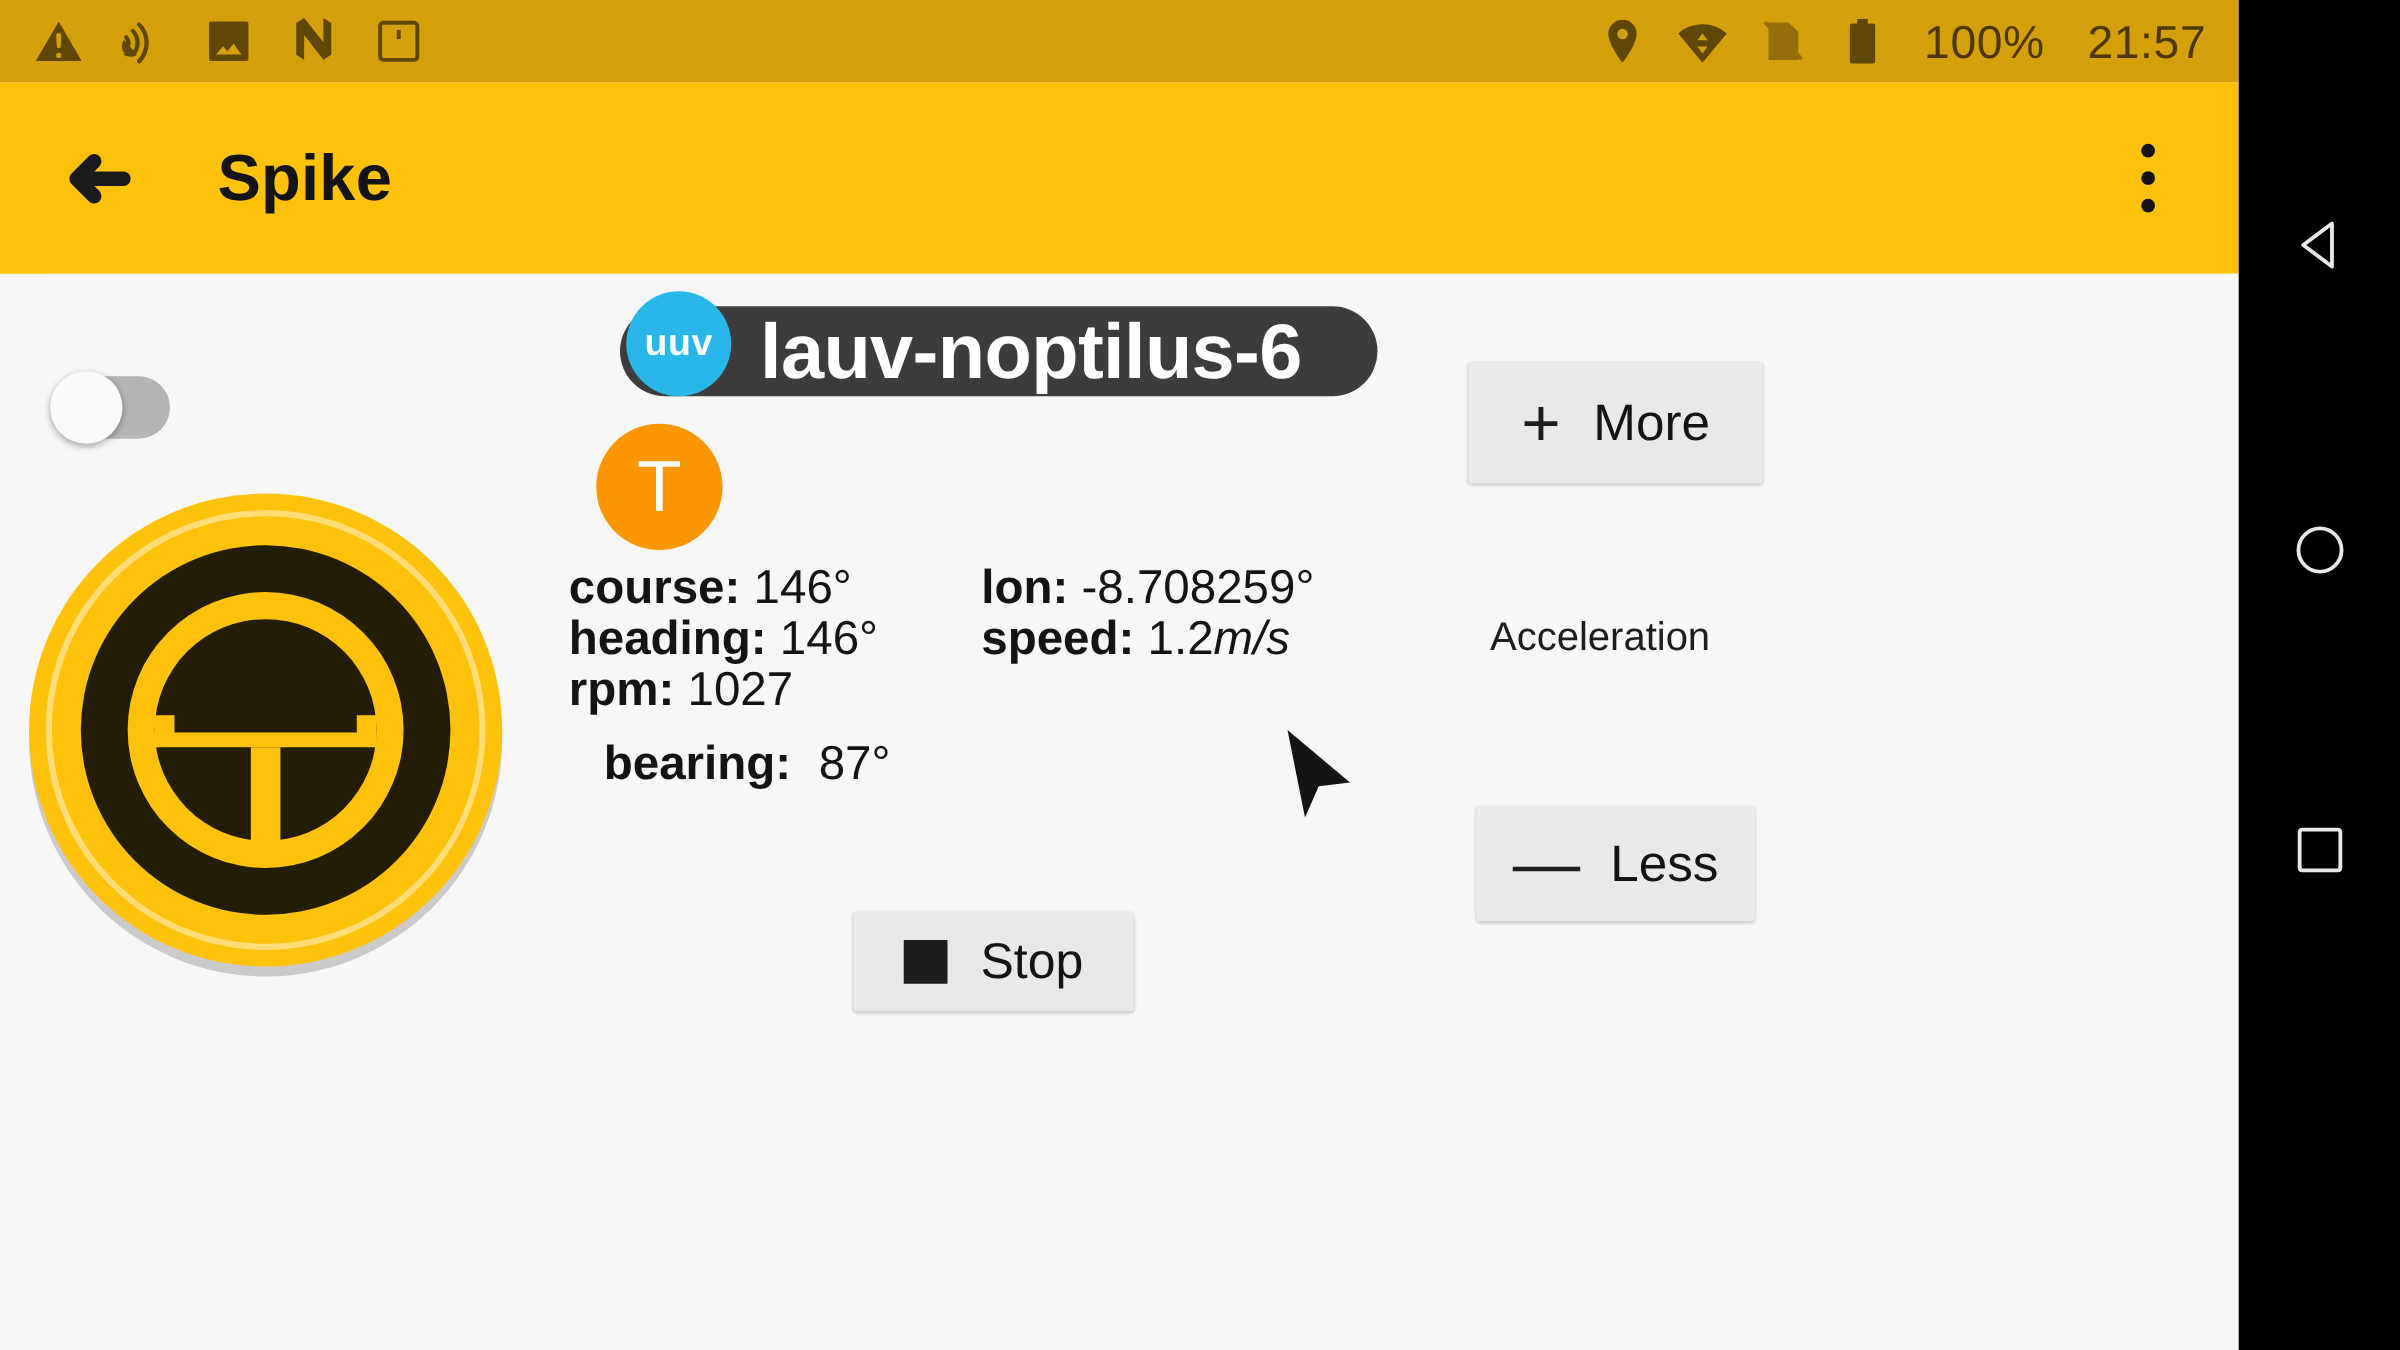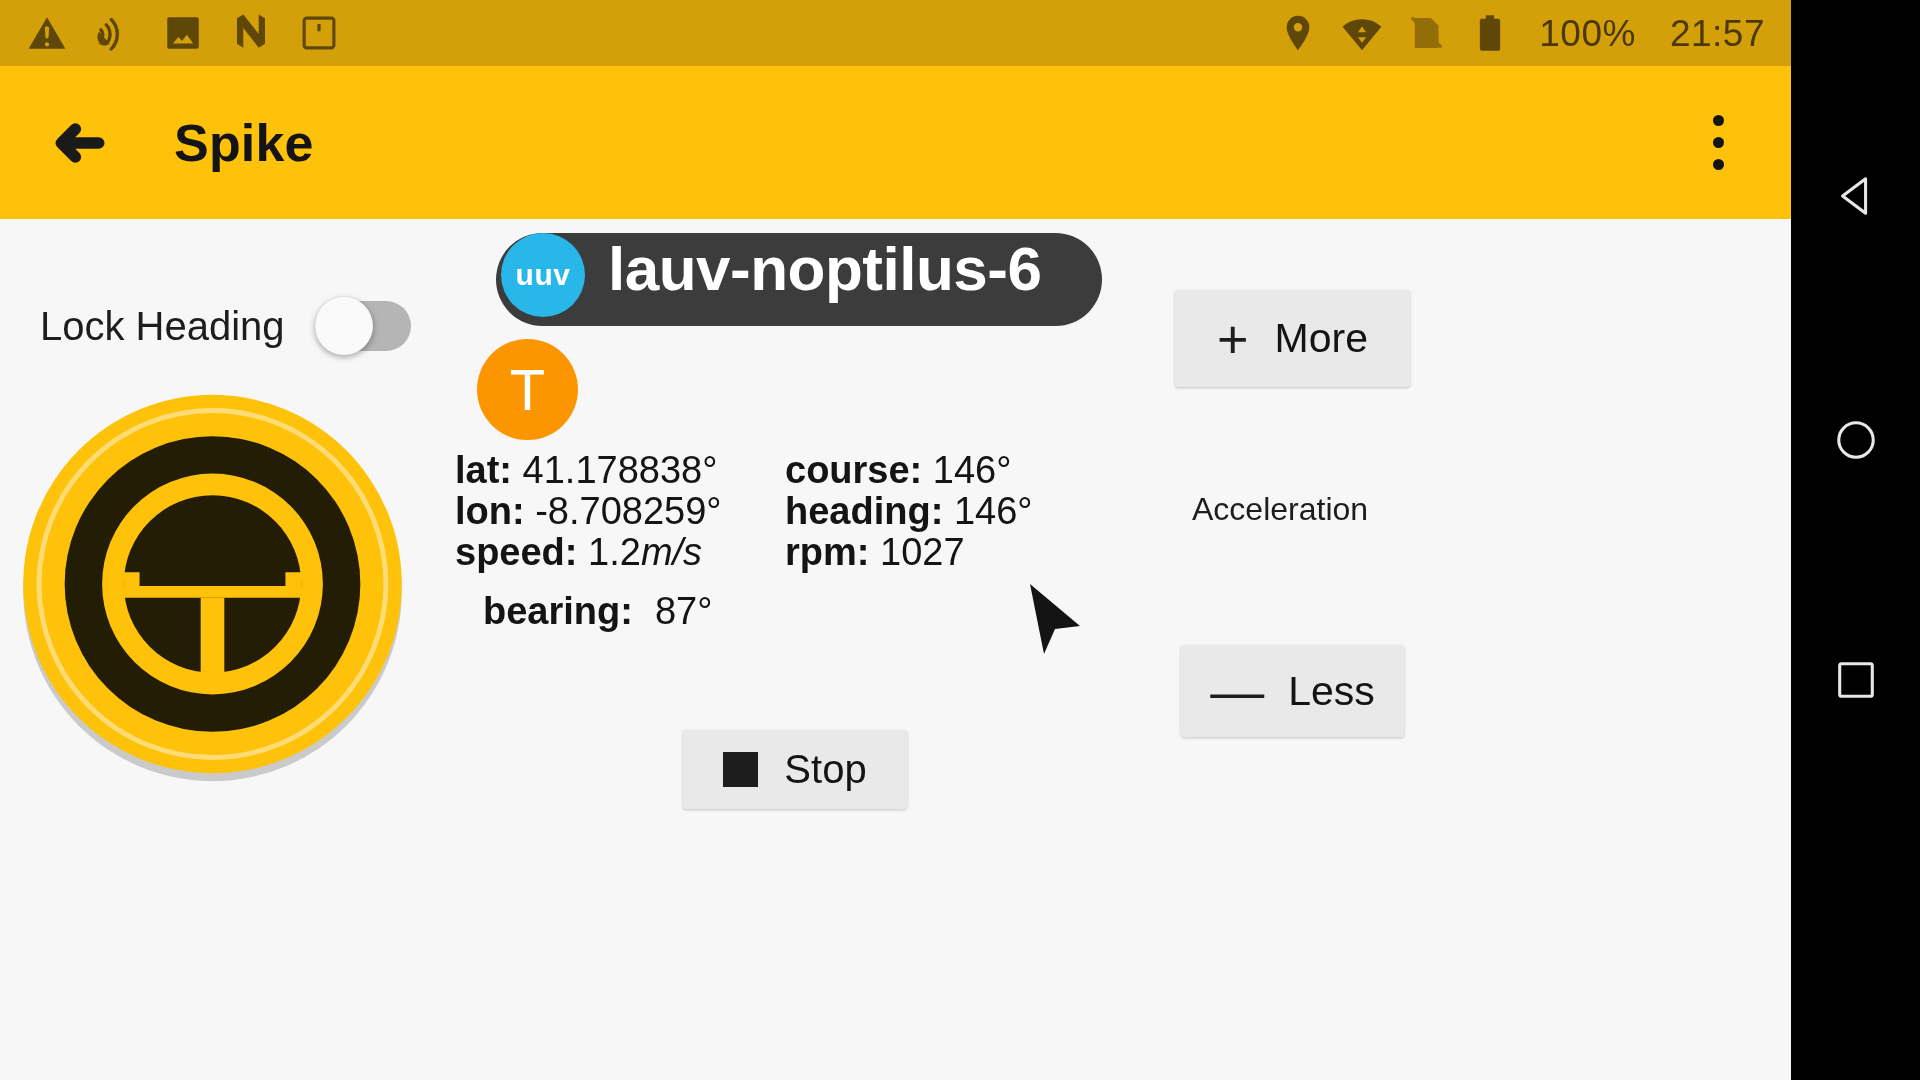--- a/index.html
+++ b/index.html
@@ -95,24 +95,24 @@
 
   #steering-wheel {
     position: absolute; left: 15px; top: 160px;
     width: 395px; height: 412px;
     cursor: pointer;
   }
   #steering-wheel svg { width: 100%; height: 100%; display: block; }
 
   
   #vehicle-pill {
-    position: absolute; left: 496px; top: 14px;
-    height: 93px; min-width: 606px;
+    position: absolute; left: 496px; top: 26px;
+    height: 72px; min-width: 606px;
     background: #3c3c3c; border-radius: 47px;
-    display: flex; align-items: flex-start;
+    display: flex; align-items: flex-end;
     padding-left: 5px; padding-right: 40px;
     cursor: pointer;
   }
   #vehicle-type-badge {
     width: 84px; height: 84px; border-radius: 50%;
     background: #29b6e8;
     display: flex; align-items: center; justify-content: center;
     flex: none;
   }
   #vehicle-type-badge span {
@@ -286,21 +286,20 @@
       <div id="overflow-menu">
         <i></i>
           <i></i>
           <i></i>
       </div>
     </div>
 
     <div id="content">
 
       <div id="lock-heading-row">
-        <span id="lock-heading-label">Lock Heading</span>
         <div id="lock-heading-toggle">
           <span class="knob"></span>
         </div>
       </div>
 
       <div id="steering-wheel">
         <svg viewBox="0 0 400 418">
           <ellipse cx="200" cy="216" rx="192" ry="192" fill="#000" opacity=".18"></ellipse>
           <circle cx="200" cy="208" r="192" fill="#ffc20a"></circle>
           <circle cx="200" cy="208" r="176" fill="none" stroke="#ffe08a" stroke-width="5" opacity=".85"></circle>
@@ -319,24 +318,20 @@
         </div>
         <div id="vehicle-name">lauv-noptilus-6</div>
       </div>
 
       <div id="plan-badge">
         <span>T</span>
       </div>
 
       <div id="telemetry">
         <div class="telem-grid">
-          <div class="telem-item">
-            <span class="k">lat:</span>
-            <span class="v">41.178838°</span>
-          </div>
           <div class="telem-item">
             <span class="k">course:</span>
             <span class="v">146°</span>
           </div>
           <div class="telem-item">
             <span class="k">lon:</span>
             <span class="v">-8.708259°</span>
           </div>
           <div class="telem-item">
             <span class="k">heading:</span>

